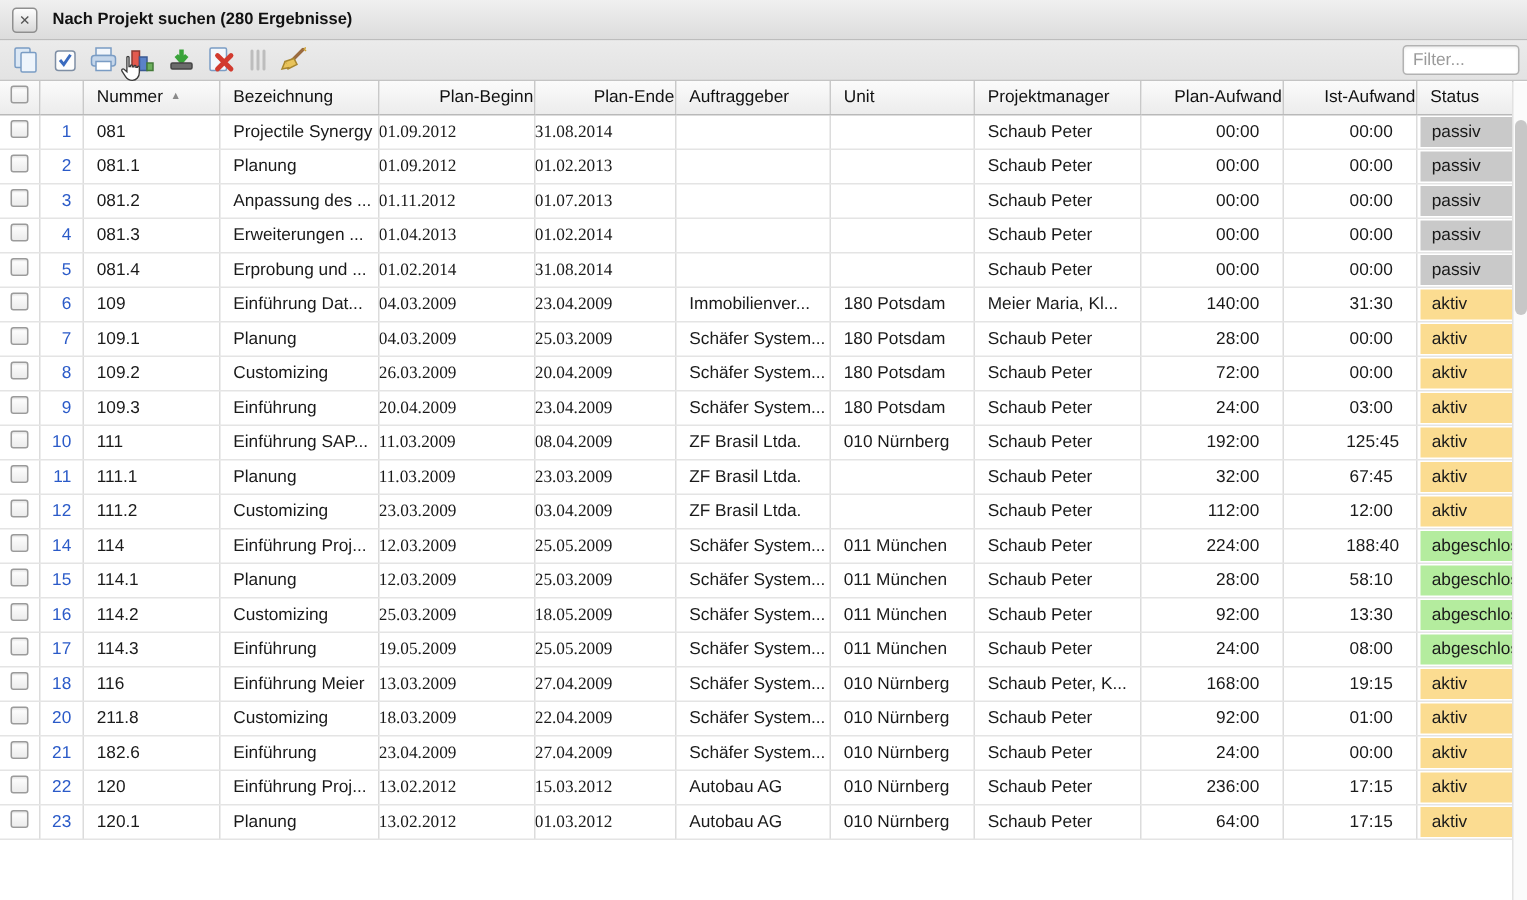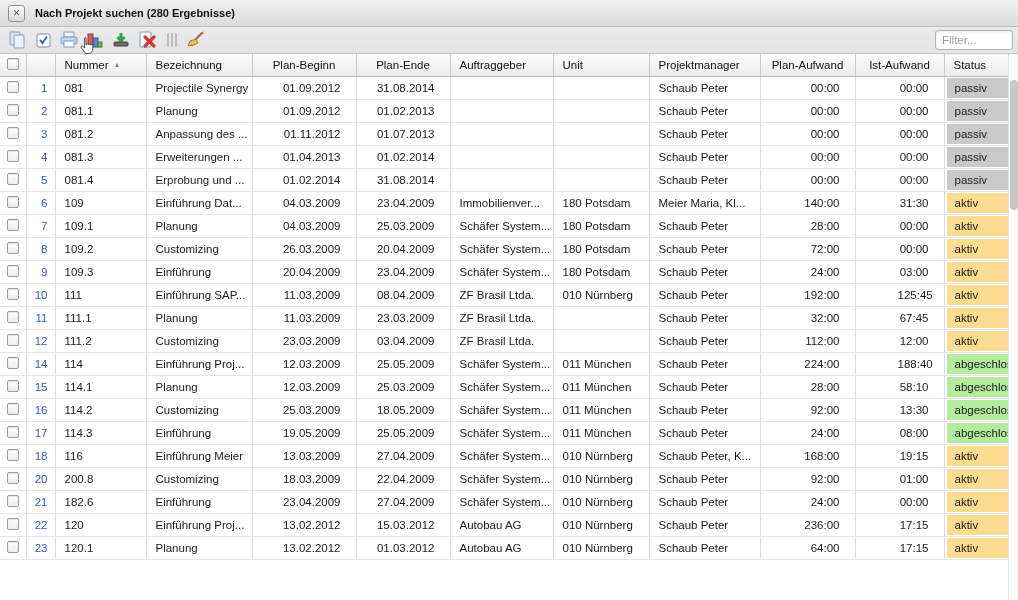--- a/index.html
+++ b/index.html
@@ -25,28 +25,28 @@
   .filter-box::placeholder { color:#9a9a9a; }
 
   
   .cursor-overlay { position:absolute; left:80px; top:37px; z-index:50; pointer-events:none; }
 
   
   table { border-collapse:collapse; table-layout:fixed; width:1008px; }
   th, td { height:22px; overflow:hidden; white-space:nowrap; vertical-align:middle; }
   th { background:linear-gradient(#fbfbfb,#ececec); border-right:1px solid #c9c9c9; border-bottom:1px solid #b9b9b9;
        font-weight:normal; text-align:left; padding-left:9px; color:#111; }
-  th.h-center { text-align:center; padding-left:0; }
+  th.h-center { text-align:right; padding-left:0; }
   th.h-cb, td.c-cb { text-align:center; padding:0; }
   .sort-arrow { font-size:7px; color:#8a8a8a; margin-left:5px; vertical-align:2px; }
 
   td { border-right:1px solid #dcdcdc; border-bottom:1px solid #e4e4e4; background:#fff; }
   td.c-txt { padding-left:9px; }
   td.c-num { text-align:right; padding-right:7px; color:var(--rownum-color,#2a5ac8); }
-  td.c-date { text-align:right; padding-right:15px; }
+  td.c-date { padding-right:15px;font-family:Liberation Serif, serif; }
   td.c-hours { text-align:right; padding-right:15px;padding-left:42px; }
   td.c-status { padding:0; border-right:none; }
   .status-badge { display:block; height:20px; line-height:20px; margin:1px 0 1px 2px; padding-left:8px;
                   overflow:hidden; white-space:nowrap; }
 
   .cb { display:inline-block; width:12px; height:12px; border:1px solid #9b9b9b; border-radius:2px;
         background:linear-gradient(#ffffff,#ececec); box-shadow:inset 0 1px 1px rgba(0,0,0,.10); }
 
   
   .scrollbar { position:absolute; top:55px; right:0; bottom:0; width:10px; background:#fbfbfb;
@@ -441,21 +441,21 @@
     <td class="c-hours">19:15</td>
     <td class="c-status">
           <span class="status-badge" style="background: rgb(251, 220, 145);">aktiv</span>
         </td>
   </tr>
 
 
   <tr>
     <td class="c-cb"><span class="cb"></span></td>
     <td class="c-num">20</td>
-    <td class="c-txt">200.8</td>
+    <td class="c-txt">211.8</td>
     <td class="c-txt">Customizing</td>
     <td class="c-date">18.03.2009</td>
     <td class="c-date">22.04.2009</td>
     <td class="c-txt">Schäfer System...</td>
     <td class="c-txt">010 Nürnberg</td>
     <td class="c-txt">Schaub Peter</td>
     <td class="c-hours">92:00</td>
     <td class="c-hours">01:00</td>
     <td class="c-status">
           <span class="status-badge" style="background: rgb(251, 220, 145);">aktiv</span>

